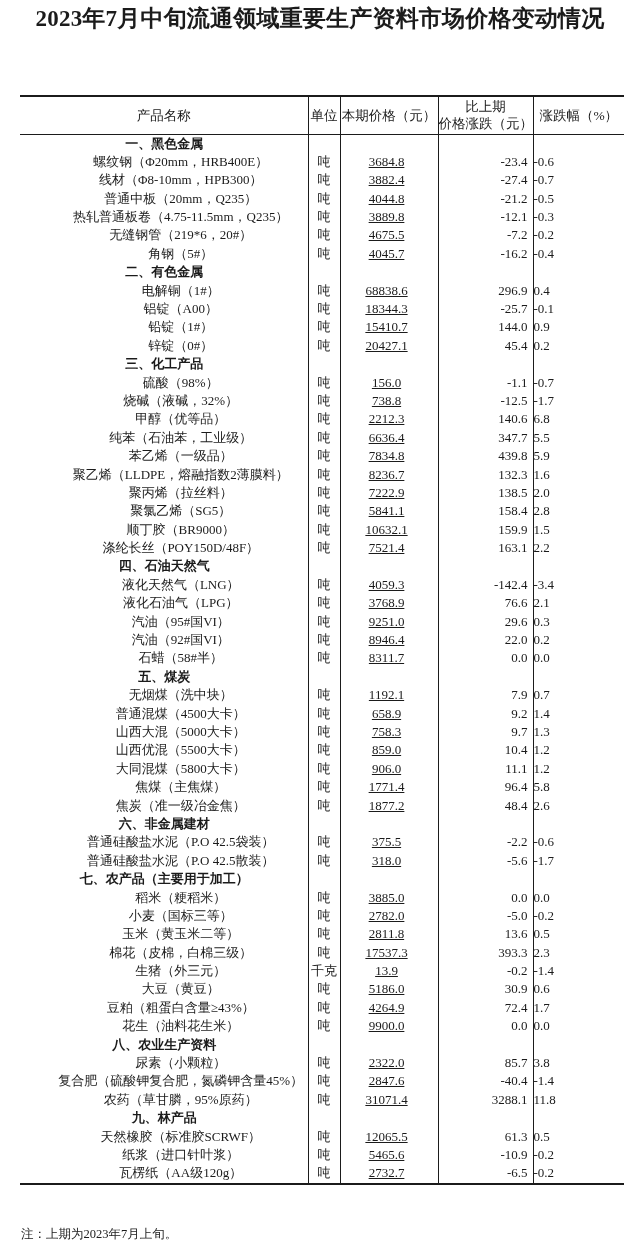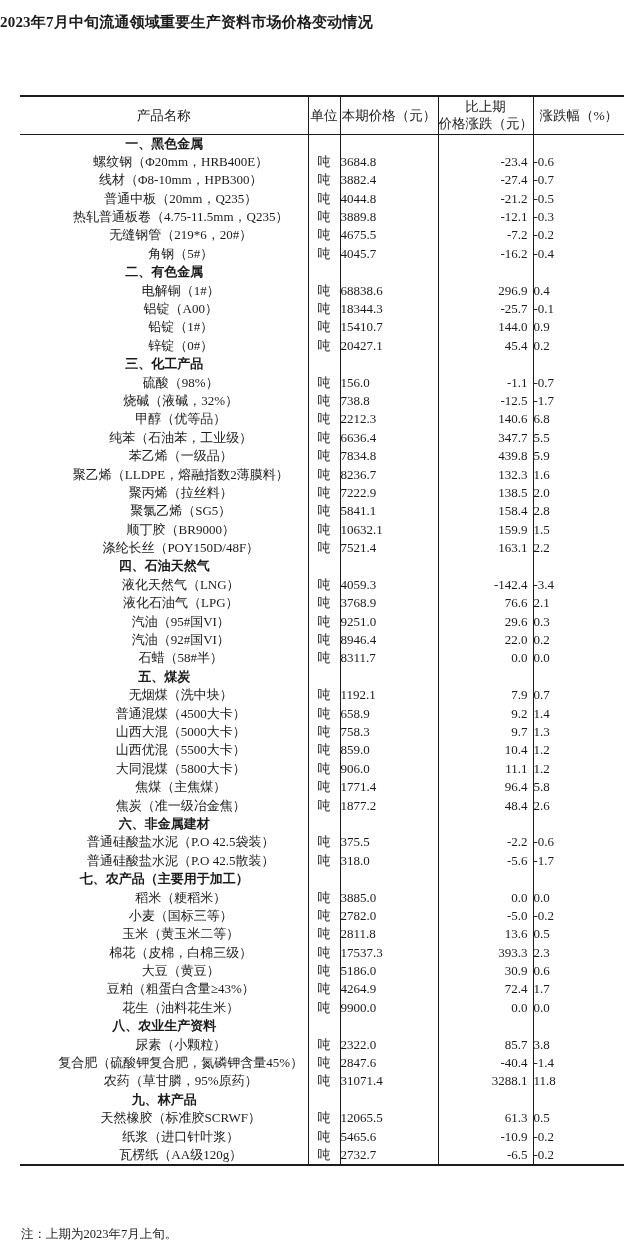--- a/index.html
+++ b/index.html
@@ -5,22 +5,23 @@
   html,body { margin:0; padding:0; }
   body {
     width:640px; height:1255px;
     background:#ffffff;
     position:relative;
     font-family:"Liberation Serif","DejaVu Serif",serif;
     color:#1b1b1b;
     overflow:hidden;
   }
   .title {
-    position:absolute; left:0; top:13px; width:640px;
-    font-size:15px; font-weight:bold;
+    position:absolute; left:0; top:3px; width:640px;
+    text-align:center;
+    font-size:23px; font-weight:bold;
     letter-spacing:0.2px;
     margin:0;
   }
   table.price-table {
     position:absolute; left:20px; top:95px;
     width:604px;
     border-collapse:collapse;
     table-layout:fixed;
     border-top:2.5px solid #1b1b1b;
     border-bottom:2.5px solid #1b1b1b;
@@ -43,21 +44,21 @@
     padding:0;
     vertical-align:middle;
     white-space:nowrap;
     overflow:hidden;
     line-height:18.39px;
   }
   .b-r { border-right:1px solid #1b1b1b; }
   .cell-product { text-align:center; padding-left:34px; }
   .section-name { padding-left:1px; font-weight:bold; }
   .cell-unit { text-align:center; }
-  .cell-price { text-align:left; padding-right:5px; }
+  .cell-price { text-align:center; padding-right:5px;text-decoration:underline; }
   .cell-change { text-align:right; padding-right:5px; }
   .cell-pct { text-align:left; padding-right:12px; }
   .note {
     position:absolute; left:21px; top:1226px;
     font-size:12.5px;
   }
 </style>
 </head>
 <body>
 
@@ -393,20 +394,27 @@
         <td class="cell-pct">0.5</td>
       </tr>
       <tr>
         <td class="cell-product b-r">棉花（皮棉，白棉三级）</td>
         <td class="cell-unit b-r">吨</td>
         <td class="cell-price b-r">17537.3</td>
         <td class="cell-change b-r">393.3</td>
         <td class="cell-pct">2.3</td>
       </tr>
       <tr>
+        <td class="cell-product b-r">生猪（外三元）</td>
+        <td class="cell-unit b-r">千克</td>
+        <td class="cell-price b-r">13.9</td>
+        <td class="cell-change b-r">-0.2</td>
+        <td class="cell-pct">-1.4</td>
+      </tr>
+      <tr>
         <td class="cell-product b-r">大豆（黄豆）</td>
         <td class="cell-unit b-r">吨</td>
         <td class="cell-price b-r">5186.0</td>
         <td class="cell-change b-r">30.9</td>
         <td class="cell-pct">0.6</td>
       </tr>
       <tr>
         <td class="cell-product b-r">豆粕（粗蛋白含量≥43%）</td>
         <td class="cell-unit b-r">吨</td>
         <td class="cell-price b-r">4264.9</td>

